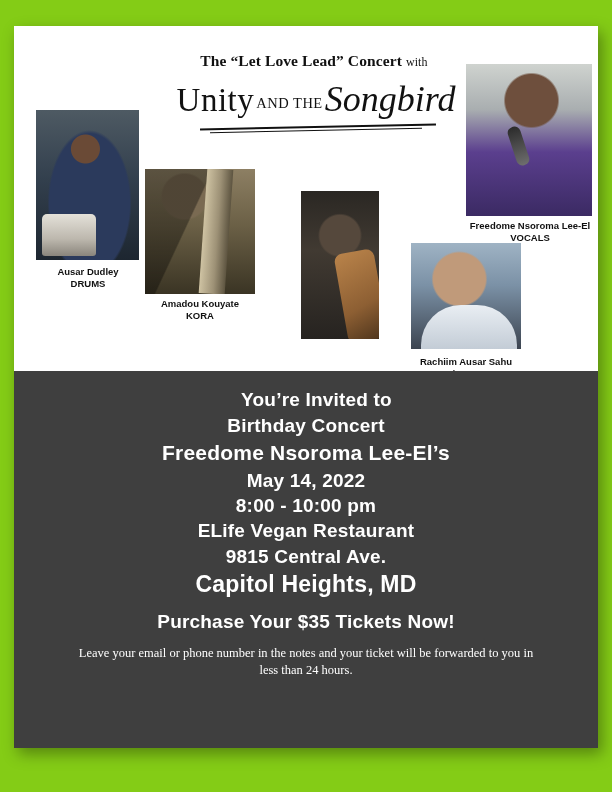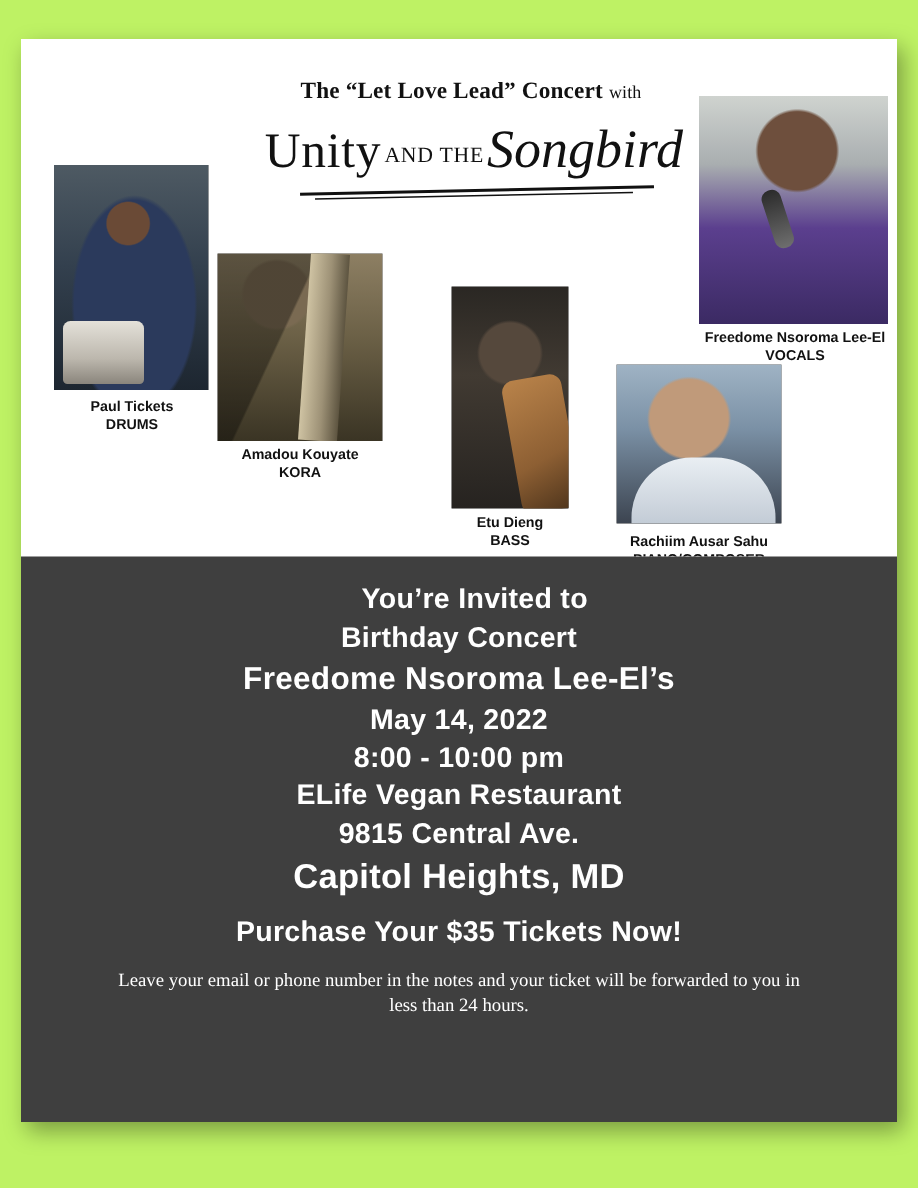--- a/index.html
+++ b/index.html
@@ -10,21 +10,21 @@
     width: 612px;
     height: 792px;
     background: #ffffff;
     font-family: "Liberation Sans", sans-serif;
     overflow: hidden;
   }
   .page {
     position: relative;
     width: 612px;
     height: 792px;
-    background: #bef264;
+    background: #84cc16;
   }
   .flyer {
     position: absolute;
     left: 14px;
     top: 26px;
     width: 584px;
     height: 722px;
     background: #ffffff;
     box-shadow: 4px 6px 14px rgba(0,0,0,0.35);
   }
@@ -253,38 +253,34 @@
       <div class="logo">
         <span class="unity">Unity</span><span class="andthe">AND THE</span><span class="songbird">Songbird</span>
       </div>
       <div class="logo-underline"></div>
       <div class="logo-underline second"></div>
 
       <div class="photo" id="photo-dudley">
         <div class="img-dudley"></div>
       </div>
       <div class="caption" id="cap-dudley">
-        <div>Paul Tickets</div>
+        <div>Ausar Dudley</div>
         <div>DRUMS</div>
       </div>
 
       <div class="photo" id="photo-kouyate">
         <div class="img-kouyate"></div>
       </div>
       <div class="caption" id="cap-kouyate">
         <div>Amadou Kouyate</div>
         <div>KORA</div>
       </div>
 
       <div class="photo" id="photo-dieng">
         <div class="img-dieng"></div>
-      </div>
-      <div class="caption" id="cap-dieng">
-        <div>Etu Dieng</div>
-        <div>BASS</div>
       </div>
 
       <div class="photo" id="photo-sahu">
         <div class="img-sahu"></div>
       </div>
       <div class="caption" id="cap-sahu">
         <div>Rachiim Ausar Sahu</div>
         <div>PIANO/COMPOSER</div>
       </div>
 

